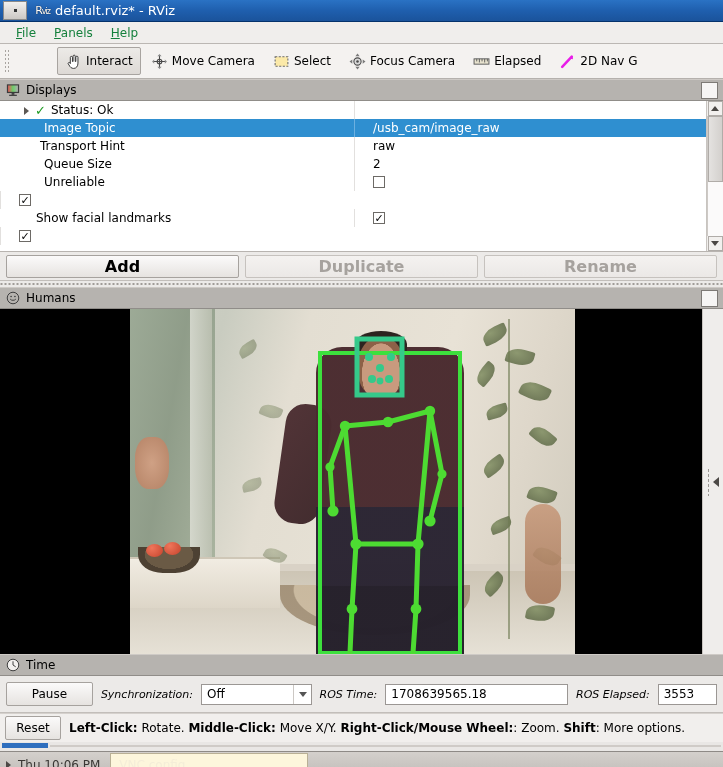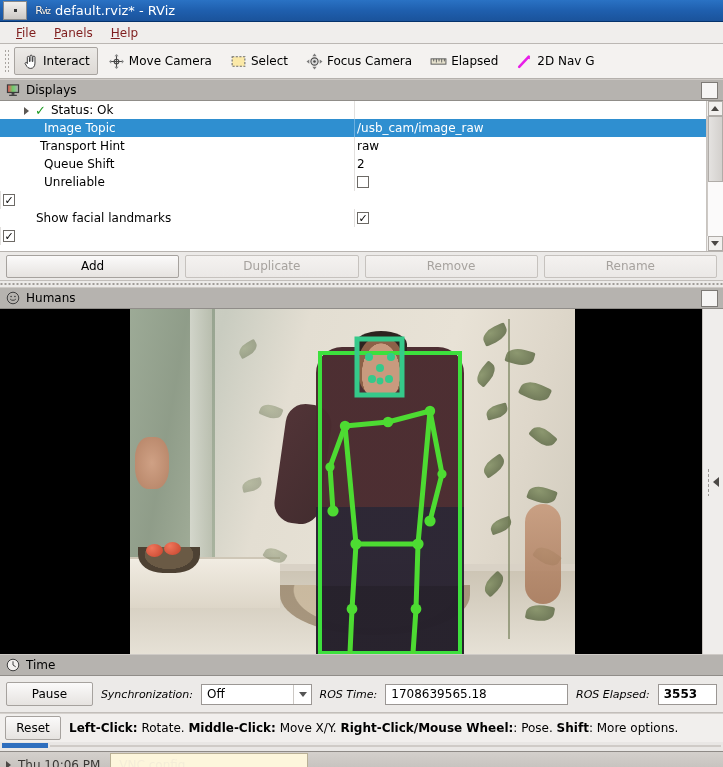--- a/index.html
+++ b/index.html
@@ -44,21 +44,21 @@
 
   
   .menubar {
     height: 21px; background: #f0eeec;
     display: flex; align-items: center;
     border-bottom: 1px solid #bbb7b3;
     padding-left: 7px;
   }
   .menubar .mi {
     padding: 2px 9px; font-size: 12px;
-    color: #7f1d1d;
+    color: #15803d;
   }
   .menubar .mi u { text-decoration: underline; }
 
   
   .toolbar {
     height: 34px; background: #f4f2f0;
     display: flex; align-items: center;
     border-bottom: 1px solid #b5b1ad;
     padding-left: 4px;
     overflow: hidden;
@@ -71,20 +71,21 @@
   .tbtn {
     display: flex; align-items: center;
     height: 26px; padding: 0 7px;
     white-space: nowrap; font-size: 12px;
     border: 1px solid transparent; border-radius: 2px;
     margin-right: 2px;
   }
   .tbtn.active {
     background: linear-gradient(to bottom,#eceae7,#ddd9d5);
     border: 1px solid #a8a4a0;
+    margin-left: 43px;
   }
   .tbtn .tlabel { margin-left: 4px; }
   .ticon { width: 17px; height: 17px; display:block; }
 
   
   .dock-title {
     height: 20px; background: #b6b3af;
     display: flex; align-items: center;
     padding-left: 6px;
     border-top: 1px solid #cecac6;
@@ -109,21 +110,21 @@
     height: 18px; display: flex; align-items: center;
     font-size: 12px; position: relative;
   }
   .trow.sel { background: #2f8fd0; color: #fff; }
   .trow .tname {
     width: 354px; display: flex; align-items: center;
     padding-left: 20px; box-sizing: border-box;
     white-space: nowrap; overflow: hidden;
   }
   .trow .tval {
-    flex: 1; padding-left: 2px; box-sizing: border-box;
+    flex: 1; padding-left: 18px; box-sizing: border-box;
     border-left: 1px solid #e2e0de;
     height: 18px; display: flex; align-items: center;
     white-space: nowrap;
   }
   .trow.sel .tval { border-left: 1px solid #6cb0e0; }
   .expander {
     width: 9px; height: 9px; margin-right: 4px;
     position: relative; flex: none;
   }
   .expander::before {
@@ -170,21 +171,21 @@
     height: 28px; background: #eceae8;
     display: flex; align-items: center; gap: 6px;
     padding: 0 6px;
     border-bottom: 1px solid #c2beba;
   }
   .pbtn {
     flex: 1; height: 21px;
     background: linear-gradient(to bottom,#fbfafa,#e6e3e0);
     border: 1px solid #a6a29e; border-radius: 2px;
     display: flex; align-items: center; justify-content: center;
-    font-size: 12px; color: #000;
+    font-size: 16px; color: #000; font-weight: bold;
   }
   .pbtn.disabled {
     color: #a6a29e;
     background: linear-gradient(to bottom,#f4f2f0,#ebe8e6);
     border-color: #c6c2be;
   }
   .grip-dots {
     height: 6px; width: 100%;
     background-image: radial-gradient(#a09c98 38%, transparent 39%);
     background-size: 4px 4px;
@@ -361,21 +362,21 @@
     width: 1px; background: #ccc8c4;
   }
   .tfield {
     height: 21px; background: #fff;
     border: 1px solid #9b9794;
     display: flex; align-items: center;
     padding-left: 5px; font-size: 12px;
     box-sizing: border-box;
   }
   #ros-time-field { width: 185px; }
-  #ros-elapsed-field { width: 60px; font-weight: bold; }
+  #ros-elapsed-field { width: 60px; }
 
   
   .statusbar {
     height: 28px; background: #f1efed;
     display: flex; align-items: center;
     padding: 0 5px; gap: 8px;
     border-top: 1px solid #d5d1cd;
   }
   .rbtn {
     width: 54px; height: 22px;
@@ -533,21 +534,21 @@
 
     <div class="trow">
       <div class="tname" style="padding-left:40px">
         <span>Transport Hint</span>
       </div>
       <div class="tval">raw</div>
     </div>
 
     <div class="trow">
       <div class="tname" style="padding-left:44px">
-        <span>Queue Shift</span>
+        <span>Queue Size</span>
       </div>
       <div class="tval">2</div>
     </div>
 
     <div class="trow">
       <div class="tname" style="padding-left:44px">
         <span>Unreliable</span>
       </div>
       <div class="tval">
         <span class="cbox"></span>
@@ -586,21 +587,20 @@
     </div>
     <div class="sb-arrow down">
         <i></i>
       </div>
   </div>
 </div>
 
 <div class="btnrow">
   <div class="pbtn">Add</div>
   <div class="pbtn disabled">Duplicate</div>
-  <div class="pbtn disabled">Remove</div>
   <div class="pbtn disabled">Rename</div>
 </div>
 <div class="grip-dots"></div>
 
 <div class="dock-title">
   <svg width="14" height="14" viewBox="0 0 16 16">
     <circle cx="8" cy="8" r="6.6" fill="none" stroke="#3a3a3a" stroke-width="1.1"></circle>
     <circle cx="5.8" cy="6.3" r="0.95" fill="#3a3a3a"></circle>
     <circle cx="10.2" cy="6.3" r="0.95" fill="#3a3a3a"></circle>
     <path d="M5 9.6c.9 1.5 5.1 1.5 6 0" fill="none" stroke="#3a3a3a" stroke-width="1.1" stroke-linecap="round"></path>
@@ -724,21 +724,21 @@
   <div class="tfield" id="ros-time-field">1708639565.18</div>
   <div class="lbl">ROS Elapsed:</div>
   <div class="tfield" id="ros-elapsed-field">3553</div>
 </div>
 
 <div class="statusbar">
   <div class="rbtn">Reset</div>
   <div class="hint">
     <b>Left-Click:</b><span> Rotate.</span>
     <b>Middle-Click:</b><span> Move X/Y.</span>
-    <b>Right-Click/Mouse Wheel:</b><span>: Pose.</span>
+    <b>Right-Click/Mouse Wheel:</b><span>: Zoom.</span>
     <b>Shift</b><span>: More options.</span>
   </div>
 </div>
 
 <div class="hsplit-row">
   <div class="bluebit"></div>
   <div class="line"></div>
 </div>
 
 <div class="taskbar">

